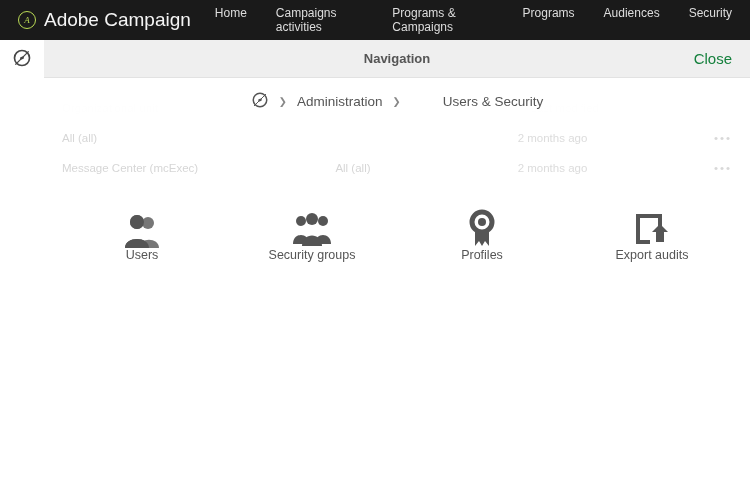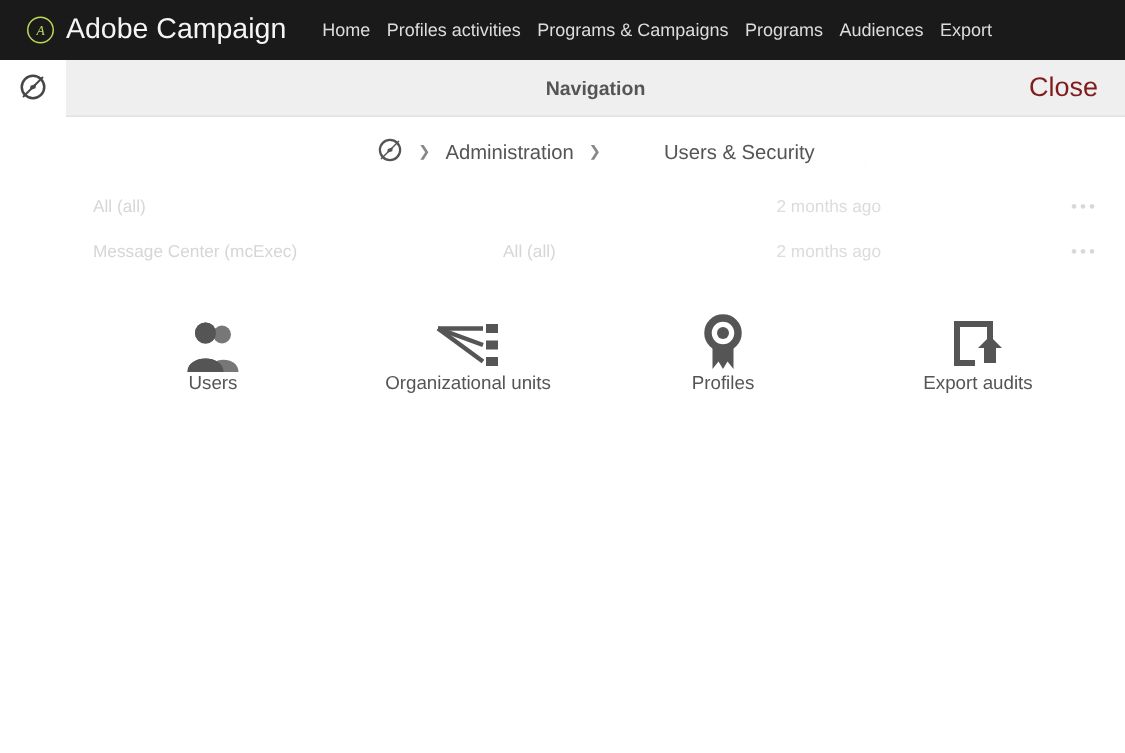--- a/index.html
+++ b/index.html
@@ -43,21 +43,21 @@
     color: #bada55;
     font-style: italic;
     font-family: "Brush Script MT", cursive;
   }
   .topbar .brand-name {
     font-size: 19px;
     color: #f5f5f5;
   }
   .topbar .menu {
     display: flex;
-    gap: 11px;
+    gap: 29px;
     flex: 1;
   }
   .topbar .menu a {
     color: #ddd;
     text-decoration: none;
     cursor: pointer;
     font-size: 12px;
   }
 
   
@@ -97,22 +97,22 @@
     position: absolute;
     left: 0; right: 0;
     text-align: center;
     font-weight: 600;
     color: #555;
     font-size: 13px;
   }
   .overlay-header .close {
     margin-left: auto;
     margin-right: 18px;
-    font-size: 18px;
-    color: #7f1d1d;
+    font-size: 15px;
+    color: #15803d;
     cursor: pointer;
     z-index: 1;
   }
 
   
   .content-wrap {
     flex: 1;
     overflow-y: scroll;
     background: #ffffff;
     position: relative;
@@ -229,25 +229,25 @@
 </head>
 <body>
 
 <div class="topbar">
   <div class="brand">
     <span class="logo">A</span>
     <span class="brand-name">Adobe Campaign</span>
   </div>
   <div class="menu">
     <a>Home</a>
-    <a>Profiles activities</a>
+    <a>Campaigns activities</a>
     <a>Programs &amp; Campaigns</a>
     <a>Programs</a>
     <a>Audiences</a>
-    <a>Export</a>
+    <a>Security</a>
   </div>
 </div>
 
 <div class="shell">
 
   <div class="left-gutter">
     <span>
       <svg width="20" height="20" viewBox="0 0 24 24" fill="none" stroke="#333" stroke-width="2">
         <circle cx="12" cy="12" r="9"></circle>
         <polygon points="14.5,9.5 10,11 9.5,14.5 14,13" fill="#333" stroke="none"></polygon>
@@ -314,34 +314,34 @@
                 <circle cx="27" cy="11" r="6" fill="#777"></circle>
                 <path d="M18 36 C18 25, 38 25, 38 36 Z" fill="#777"></path>
                 <circle cx="16" cy="10" r="7"></circle>
                 <path d="M4 36 C4 24, 28 24, 28 36 Z"></path>
               </svg>
             </span>
             <span class="tlabel">Users</span>
           </div>
 
 
-
           <div class="tile">
             <span class="ticon">
-              <svg width="44" height="34" viewBox="0 0 44 34" fill="#555">
-                <rect x="34" y="2" width="8" height="6"></rect>
-                <rect x="34" y="13" width="8" height="6"></rect>
-                <rect x="34" y="24" width="8" height="6"></rect>
-                <line x1="2" y1="5" x2="32" y2="5" stroke="#555" stroke-width="3"></line>
-                <line x1="2" y1="5" x2="32" y2="16" stroke="#555" stroke-width="3"></line>
-                <line x1="2" y1="5" x2="32" y2="27" stroke="#555" stroke-width="3"></line>
-              </svg>
-            </span>
-            <span class="tlabel">Organizational units</span>
-          </div>
+              <svg width="44" height="38" viewBox="0 0 44 38" fill="#555">
+                <circle cx="11" cy="11" r="5"></circle>
+                <circle cx="22" cy="9" r="6"></circle>
+                <circle cx="33" cy="11" r="5"></circle>
+                <path d="M3 34 C3 22, 19 22, 19 34 Z"></path>
+                <path d="M25 34 C25 22, 41 22, 41 34 Z"></path>
+                <path d="M12 36 C12 22, 32 22, 32 36 Z"></path>
+              </svg>
+            </span>
+            <span class="tlabel">Security groups</span>
+          </div>
+
 
           <div class="tile">
             <span class="ticon">
               <svg width="36" height="40" viewBox="0 0 36 40" fill="#555">
                 <circle cx="18" cy="14" r="10" fill="none" stroke="#555" stroke-width="5"></circle>
                 <circle cx="18" cy="14" r="4"></circle>
                 <polygon points="11,24 11,38 15,33 18,38 18,24"></polygon>
                 <polygon points="18,24 18,38 21,33 25,38 25,24"></polygon>
               </svg>
             </span>

